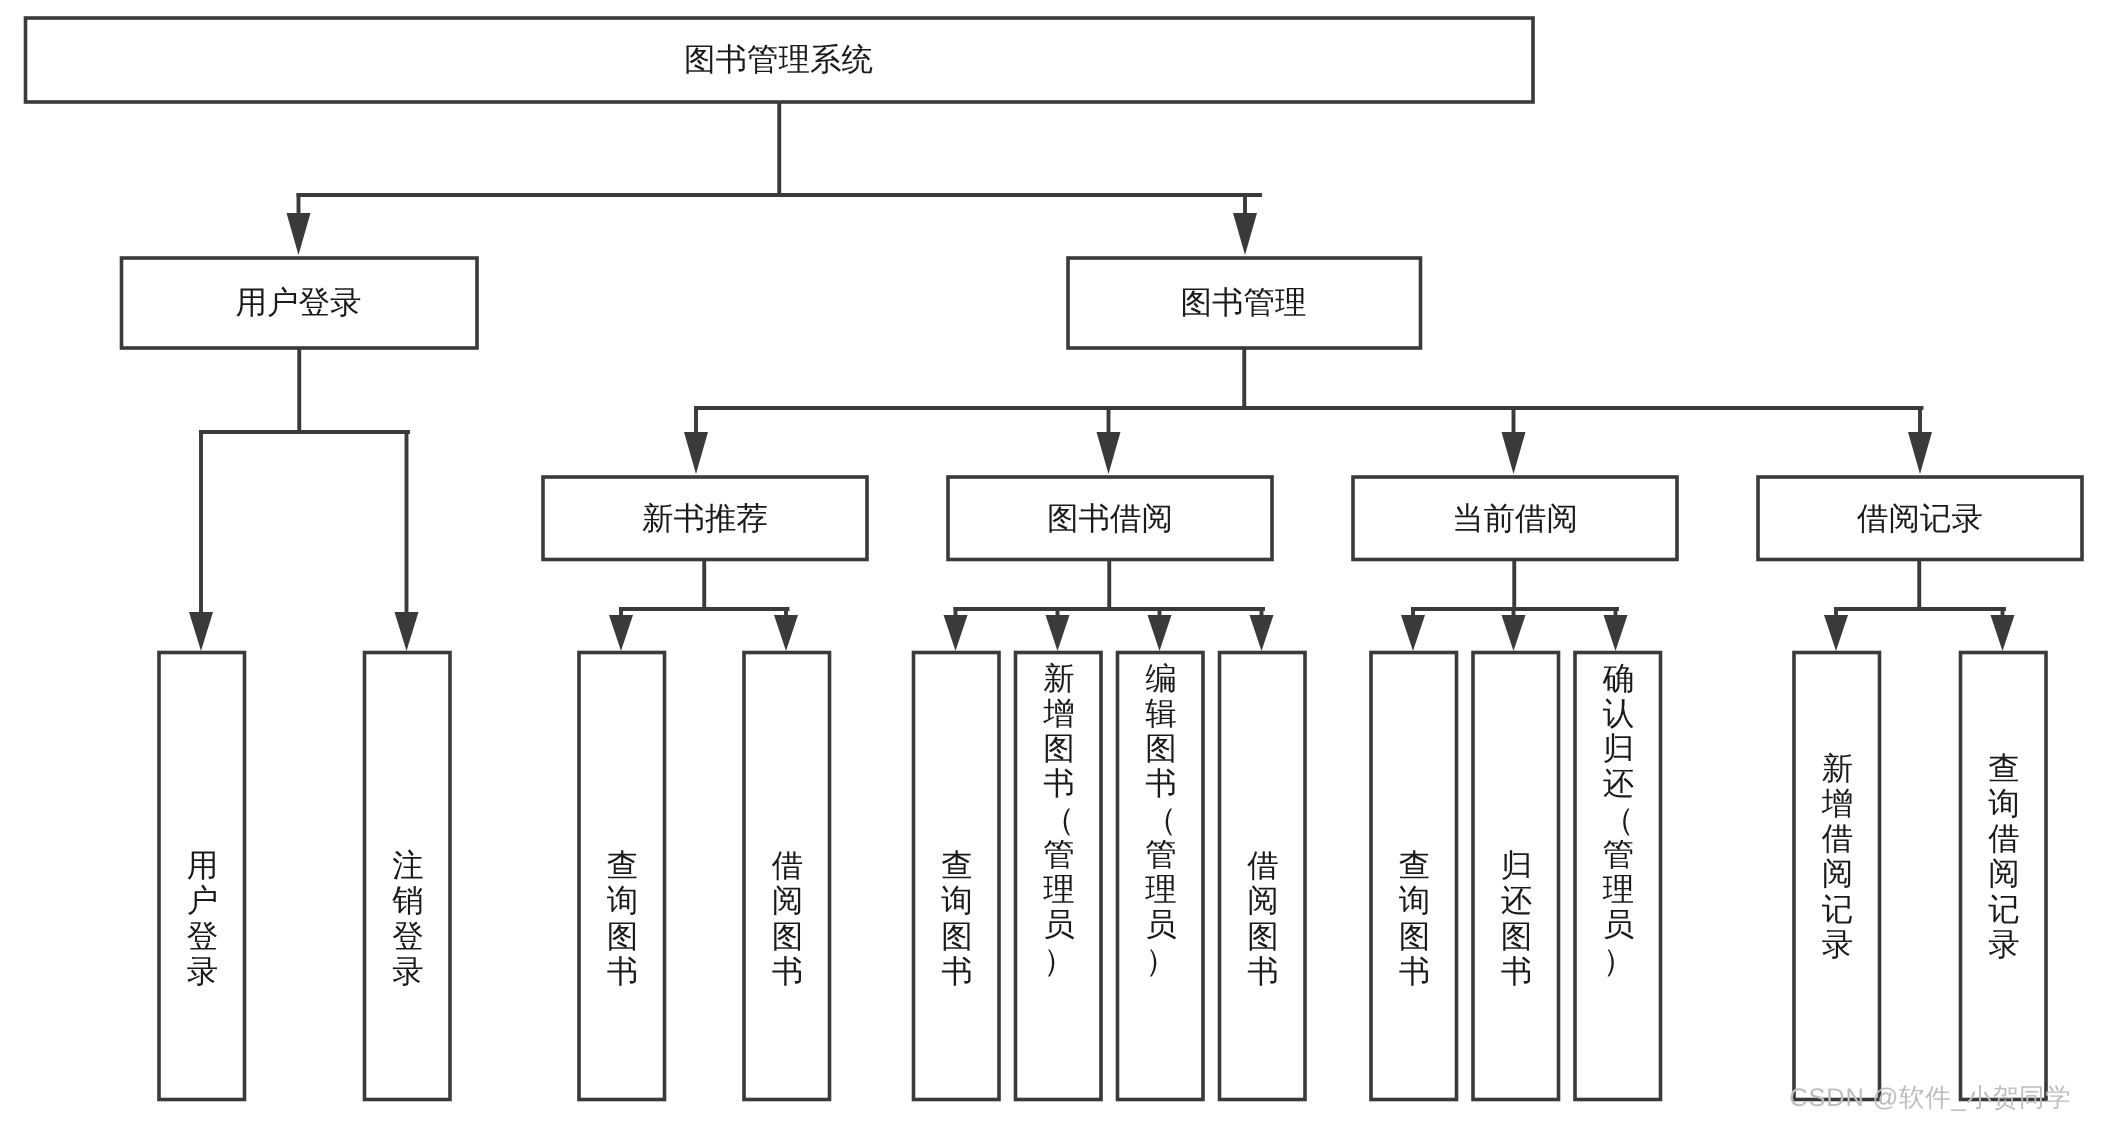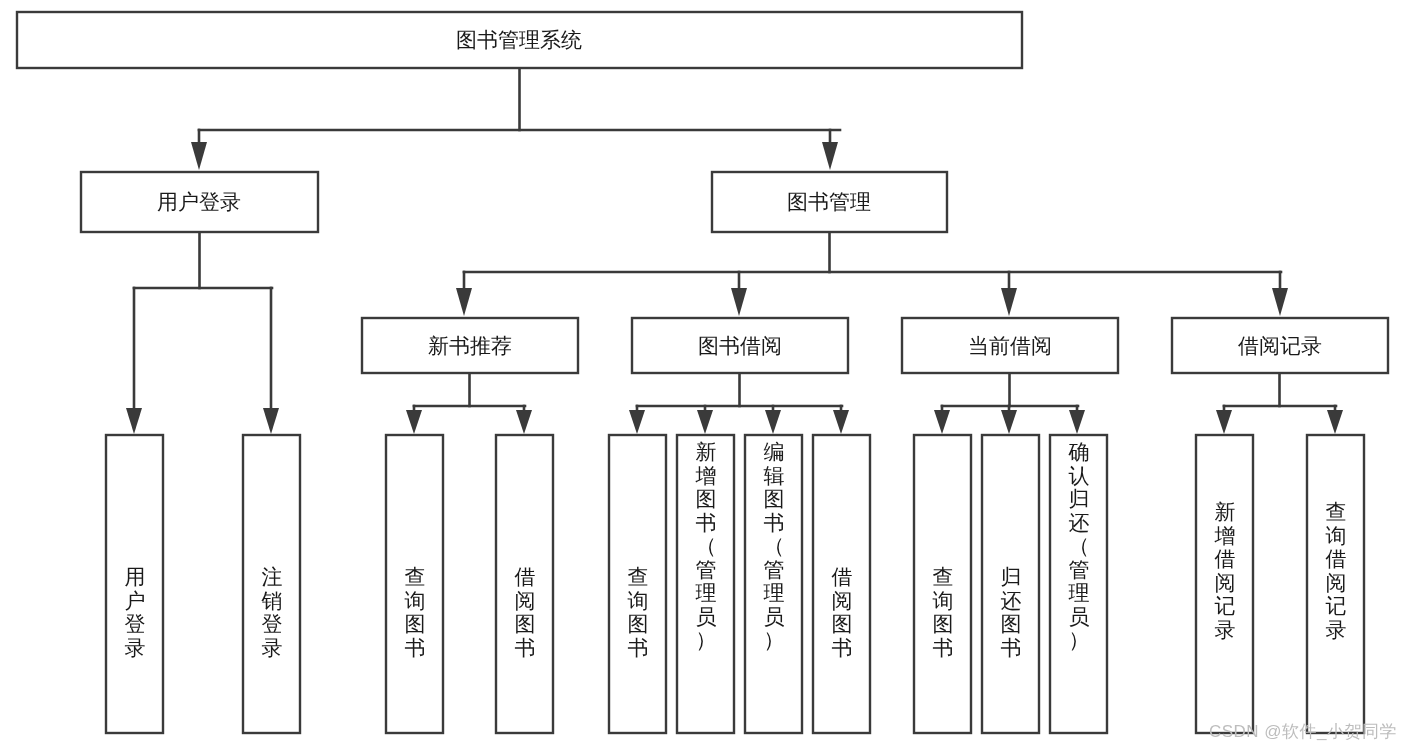--- a/index.html
+++ b/index.html
@@ -50,21 +50,21 @@
     dominant-baseline: middle;
   }
   .node-label-v {
     font-family: "Liberation Sans", "DejaVu Sans", sans-serif;
     fill: #1a1a1a;
     font-size: 21px;
     text-anchor: middle;
   }
   .watermark {
     position: absolute;
-    right: 8px;
+    right: 24px;
     bottom: 4px;
     font-family: "Liberation Sans", "DejaVu Sans", sans-serif;
     font-size: 17px;
     color: #bdbdbd;
     letter-spacing: 0.5px;
     white-space: nowrap;
     pointer-events: none;
   }
 </style>
 </head>

